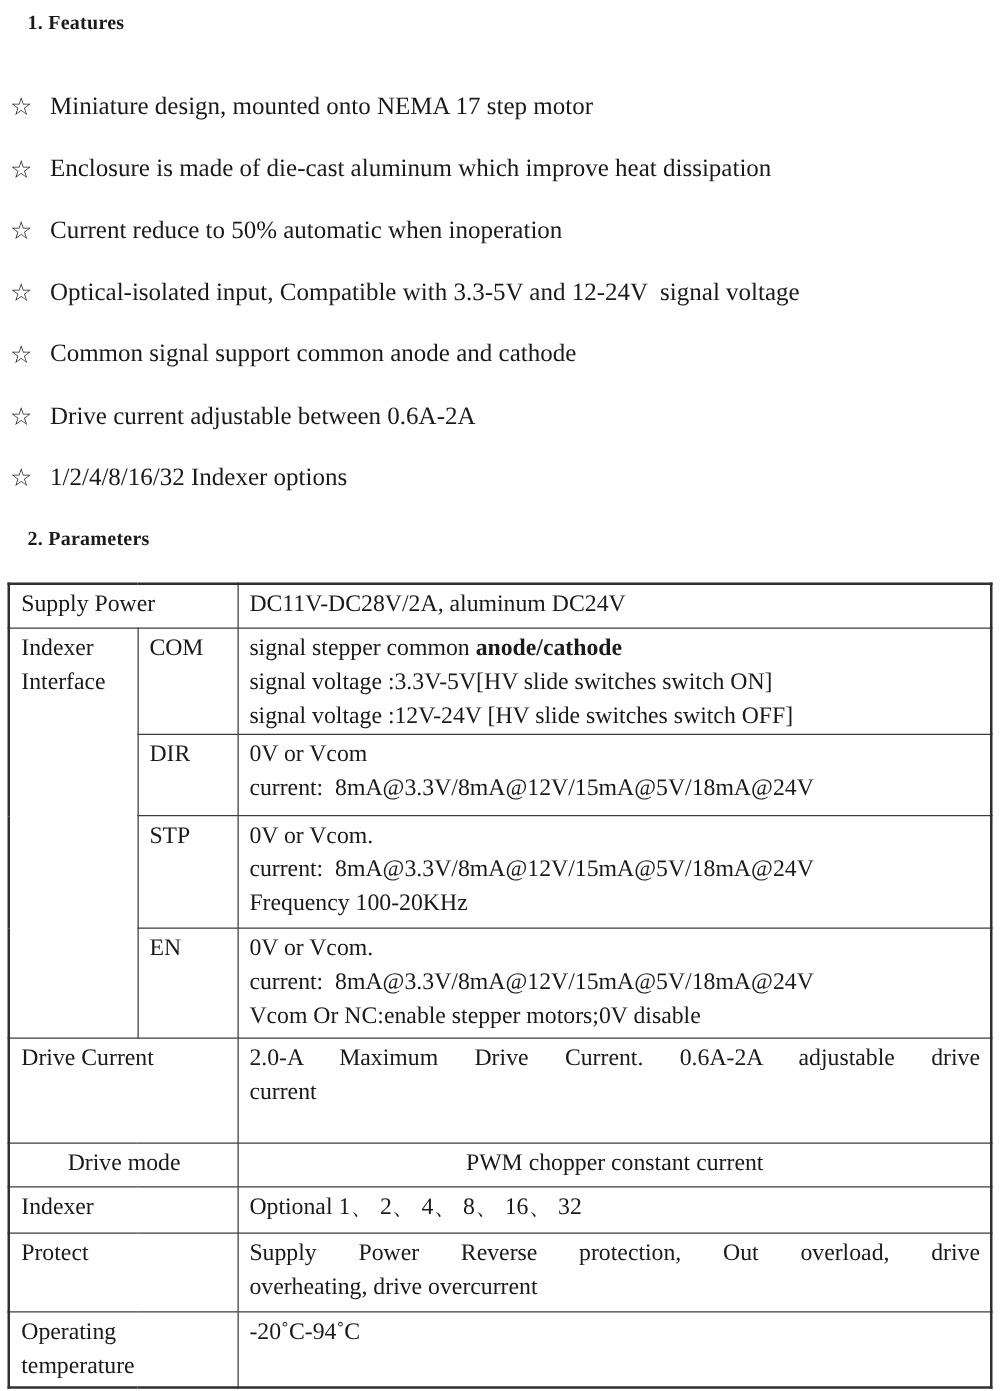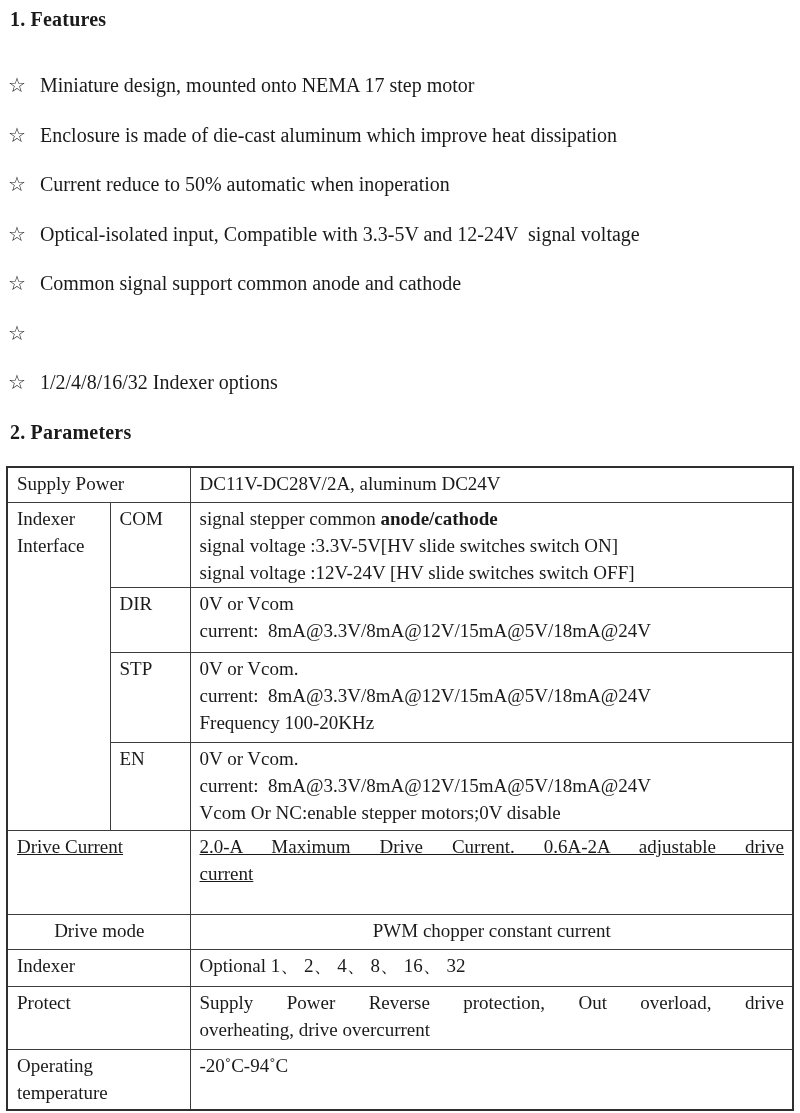--- a/index.html
+++ b/index.html
@@ -14,24 +14,24 @@
     font-family: "Liberation Serif", "DejaVu Serif", serif;
     color: #1a1a1a;
   }
   .page {
     box-sizing: border-box;
     width: 800px;
     height: 1113px;
     padding: 4px 8px 0 6px;
   }
   .sec-heading {
-    font-size: 20px;
+    font-size: 16px;
     font-weight: bold;
     line-height: 26px;
-    margin: 4px;
+    margin: 16px;
     letter-spacing: 0.2px;
   }
   .h-features { margin-top: 2px; }
   .features-list {
     list-style: none;
     margin: 40px 0 0 0;
     padding: 0;
   }
   .feature-item {
     display: flex;
@@ -74,21 +74,21 @@
   .jline {
     text-align: justify;
     text-align-last: justify;
     white-space: normal;
   }
   .r1  { height: 36px; }
   .r2  { height: 85px; }
   .r3  { height: 65px; }
   .r4  { height: 90px; }
   .r5  { height: 88px; }
-  .r6  { height: 84px; text-decoration: underline; }
+  .r6  { height: 84px; }
   .r7  { height: 35px; text-align: center; }
   .r8  { height: 37px; }
   .r9  { height: 63px; }
   .r10 { height: 60px; }
 </style>
 </head>
 <body>
 
 <div class="page">
 
@@ -110,20 +110,21 @@
     <li class="feature-item">
       <span class="star">☆</span>
       <span class="feature-text">Optical-isolated input, Compatible with 3.3-5V and 12-24V  signal voltage</span>
     </li>
     <li class="feature-item">
       <span class="star">☆</span>
       <span class="feature-text">Common signal support common anode and cathode</span>
     </li>
     <li class="feature-item">
       <span class="star">☆</span>
+      <span class="feature-text">Drive current adjustable between 0.6A-2A</span>
     </li>
     <li class="feature-item">
       <span class="star">☆</span>
       <span class="feature-text">1/2/4/8/16/32 Indexer options</span>
     </li>
   </ul>
 
   <div class="sec-heading h-parameters">2. Parameters</div>
 
   <table class="params">

